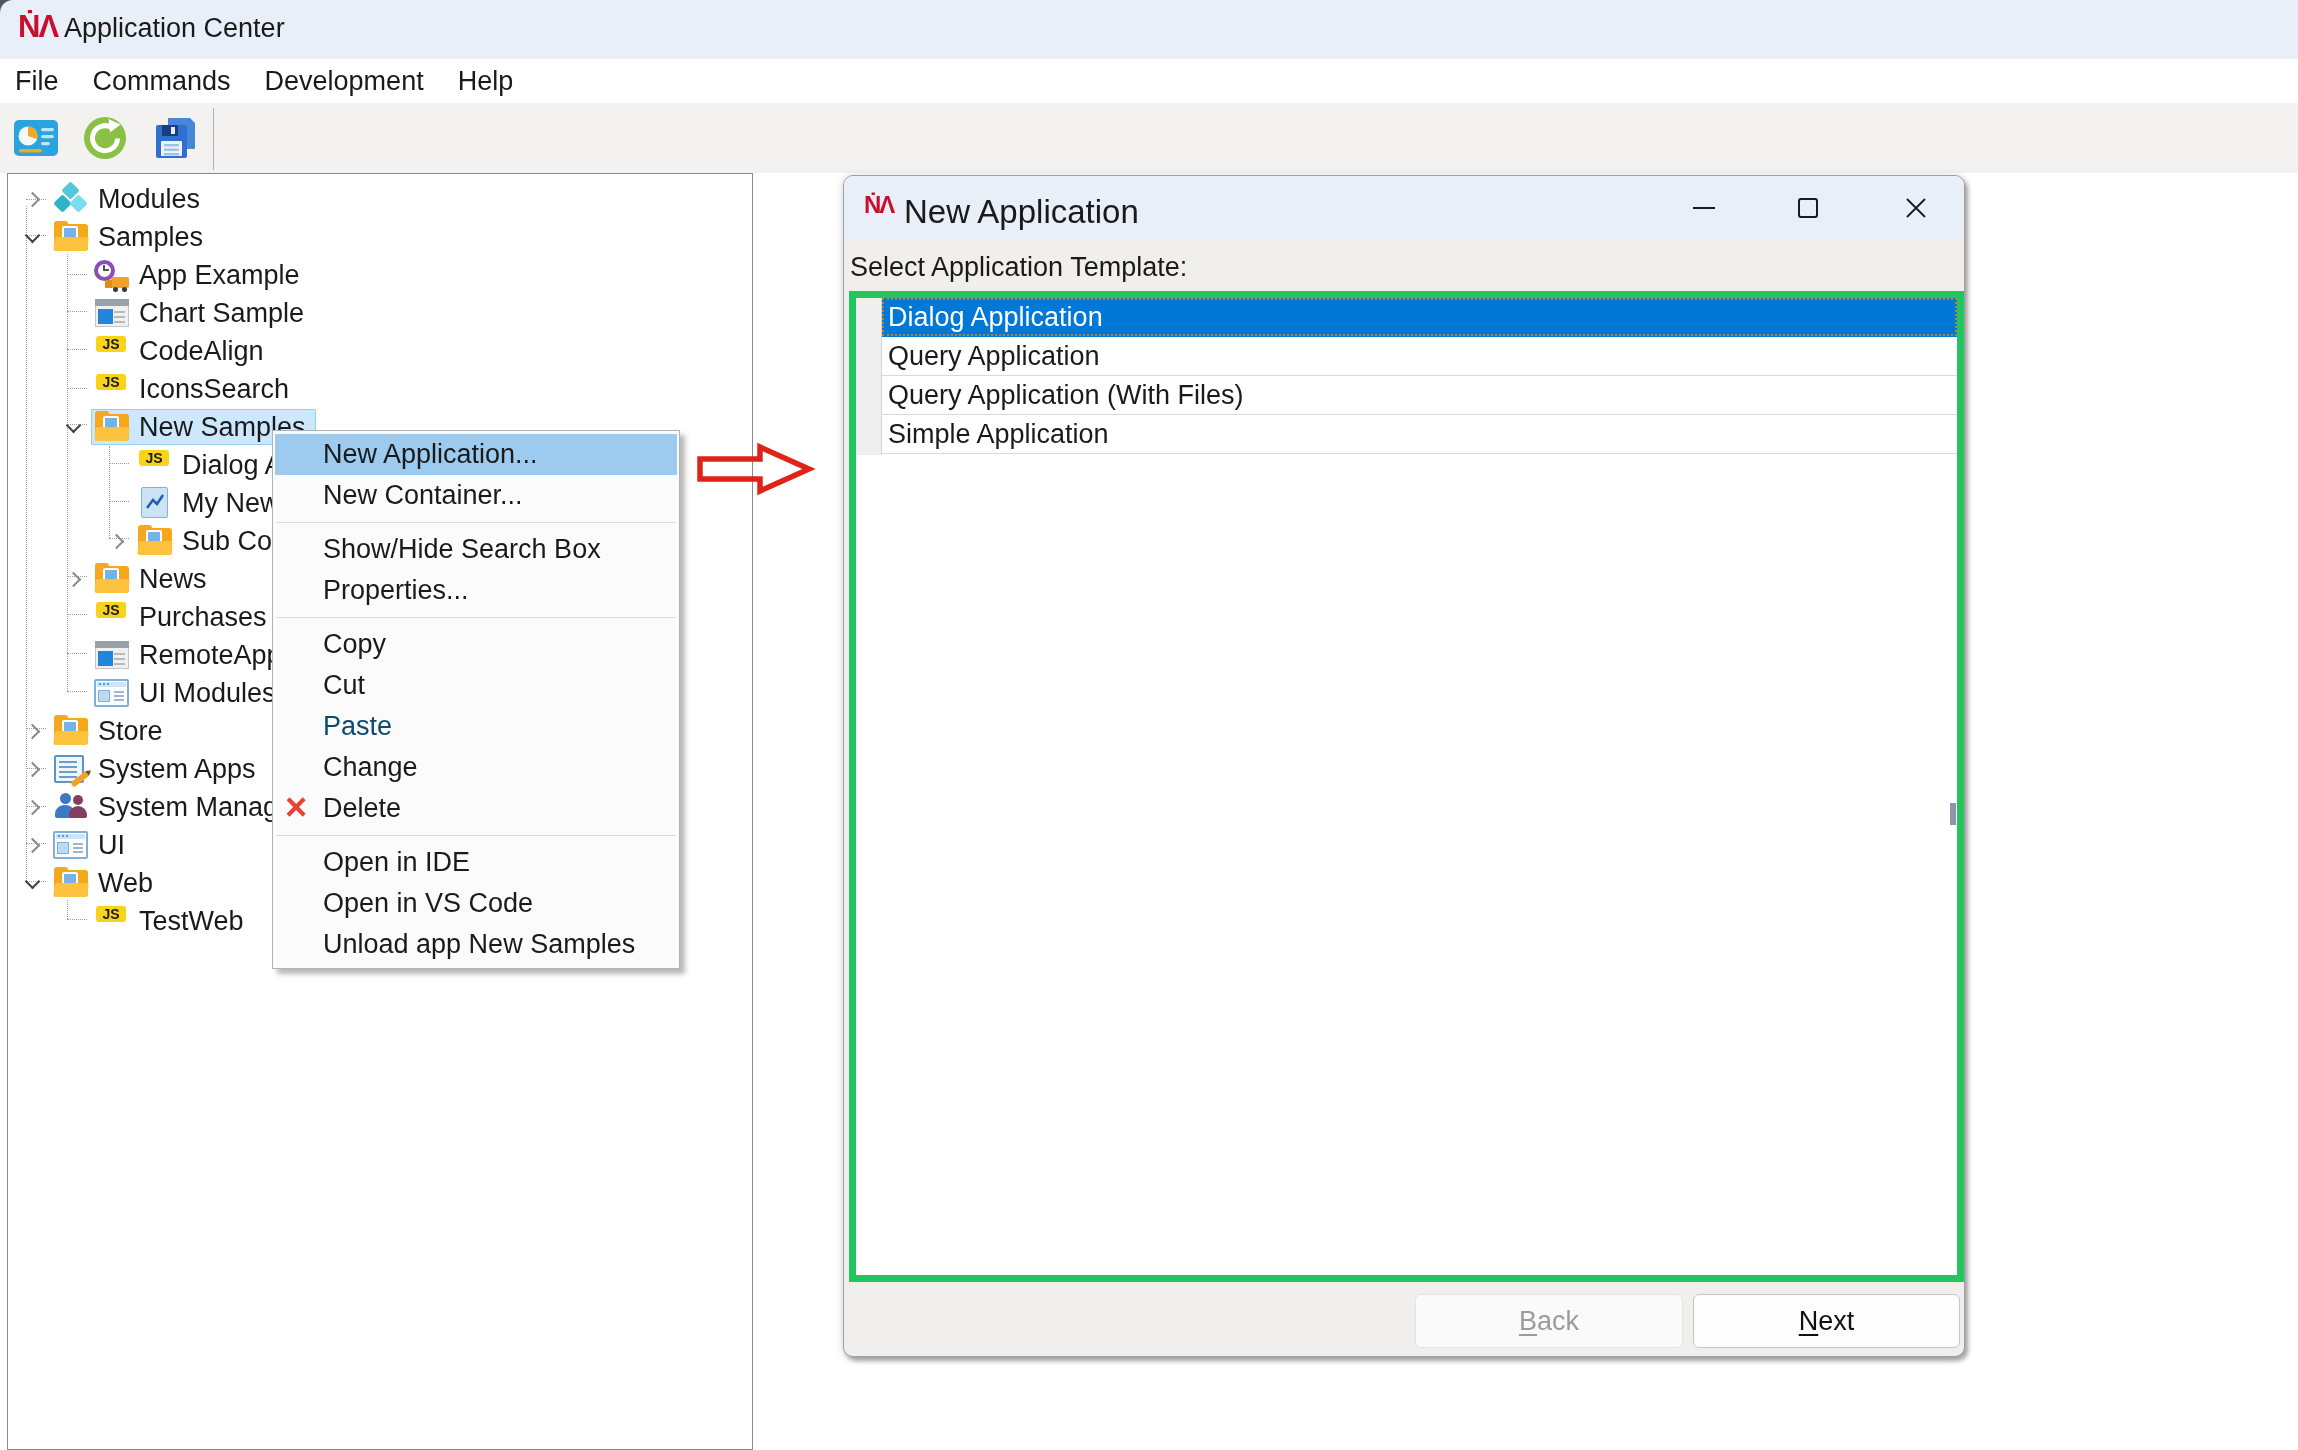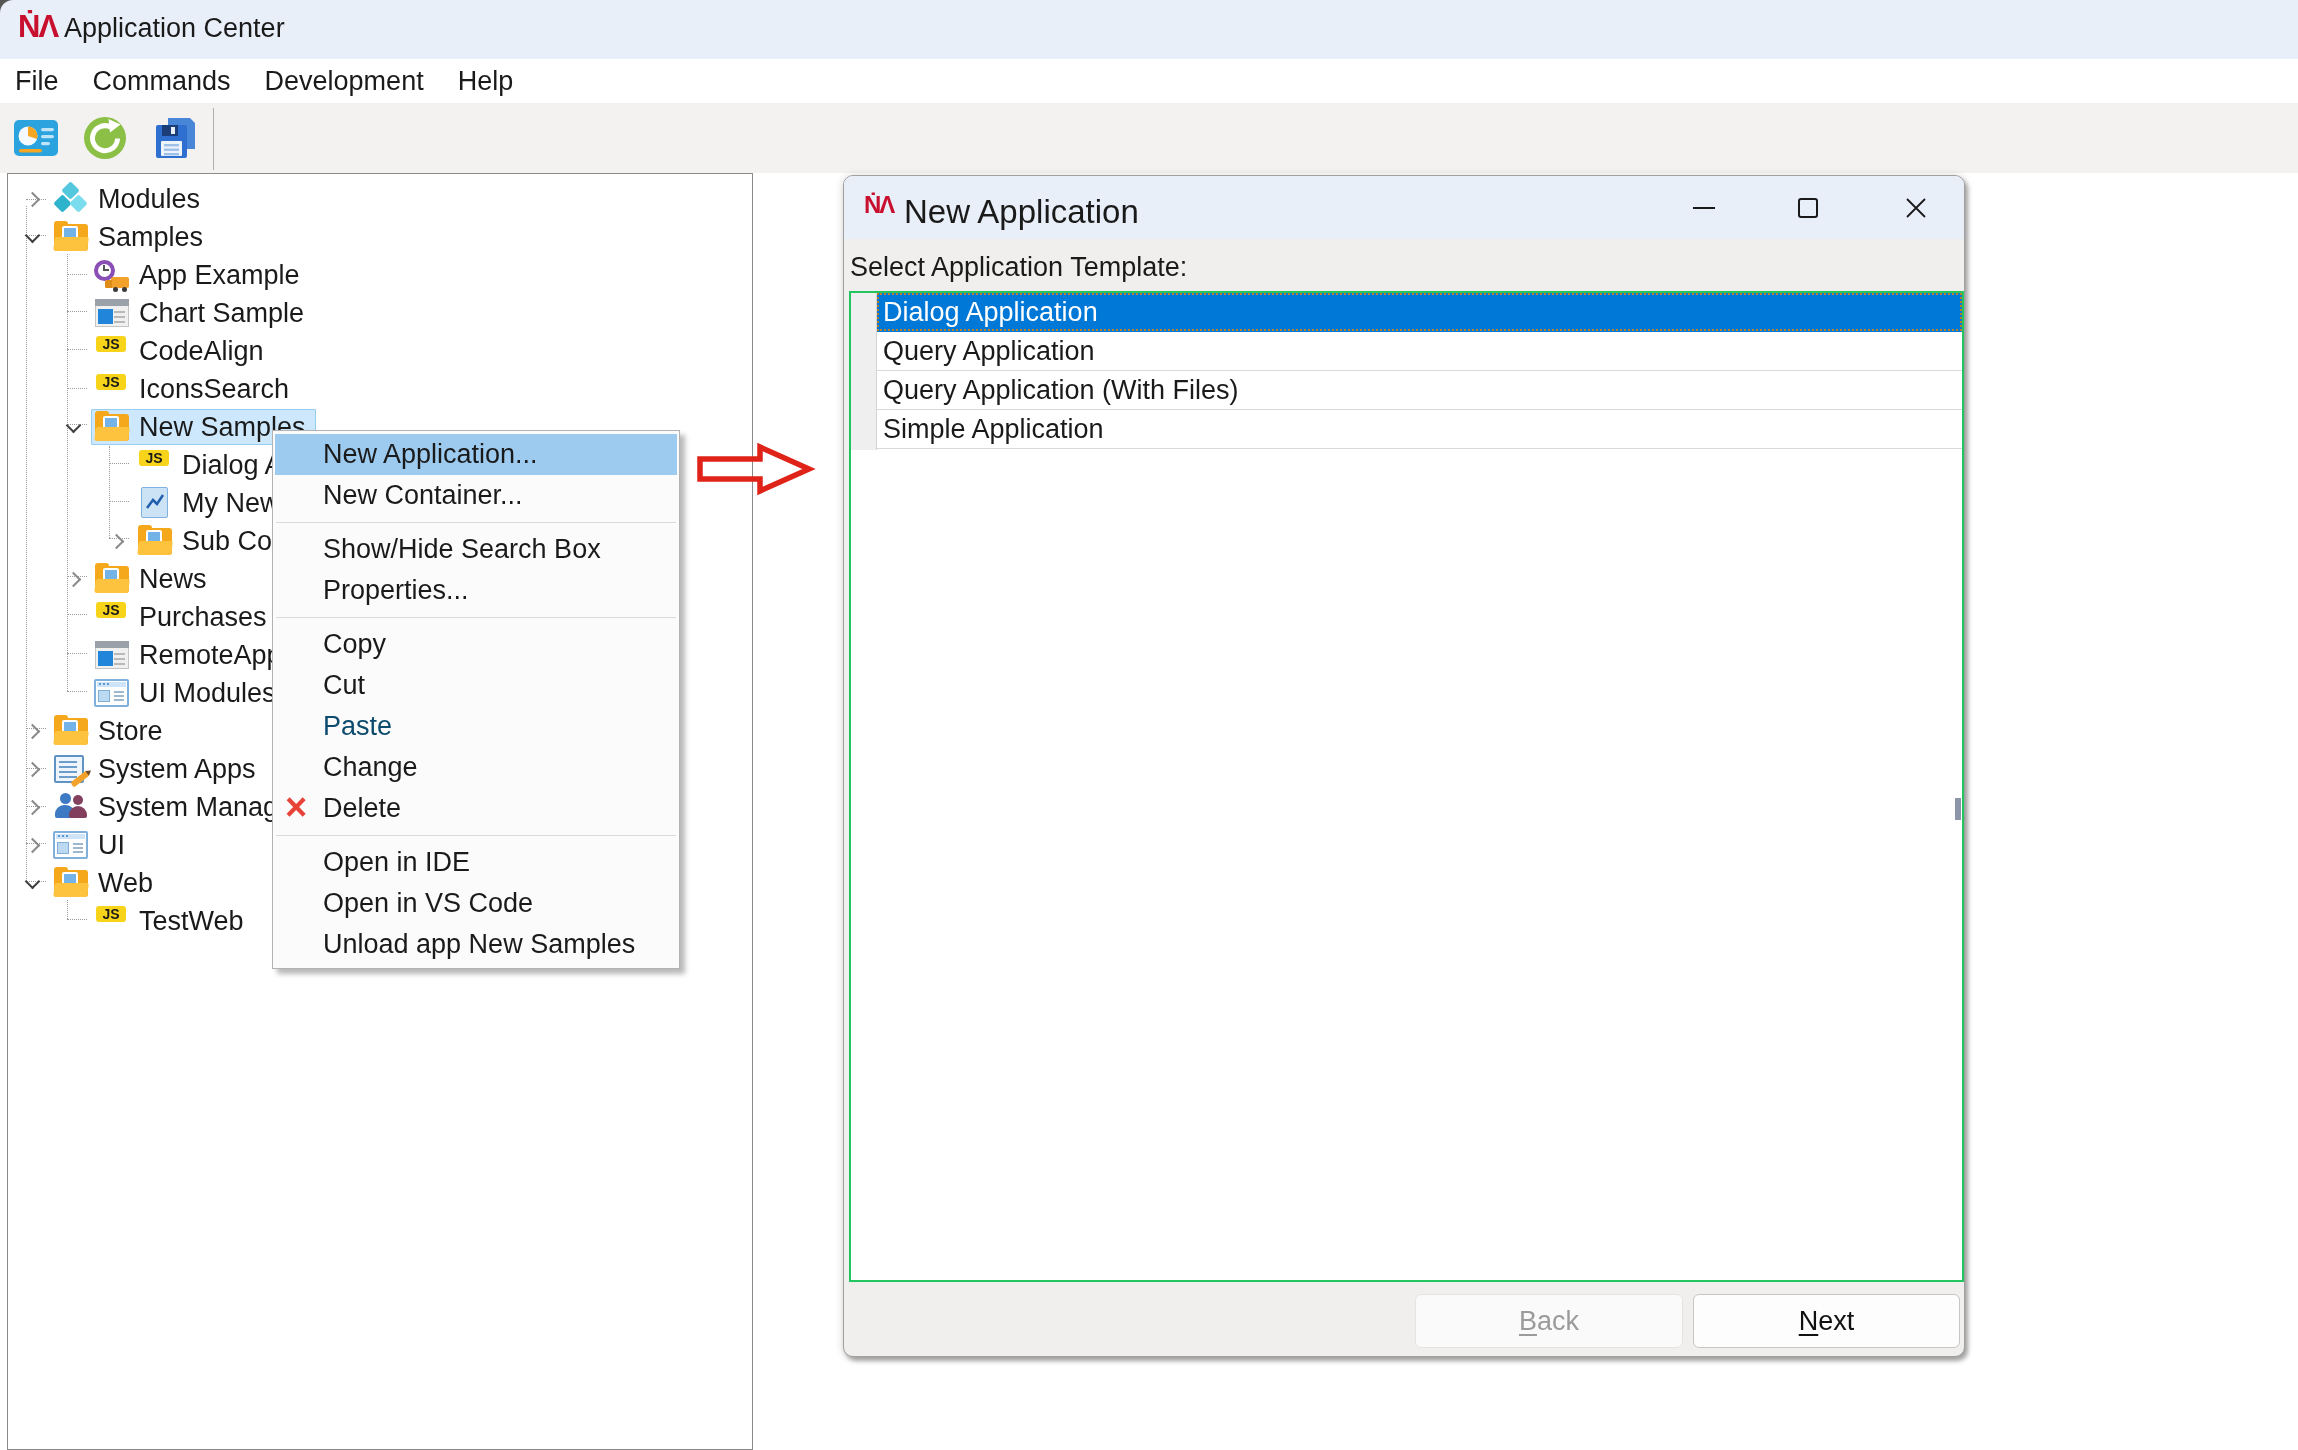--- a/index.html
+++ b/index.html
@@ -91,21 +91,21 @@
   .dialog{position:absolute;left:843px;top:175px;width:1122px;height:1182px;background:#f0efed;
         border:1px solid #a0a0a0;border-radius:10px;z-index:10;
         box-shadow:3px 4px 4px rgba(0,0,0,.30),0 1px 8px rgba(0,0,0,.18)}
   .dlg-titlebar{position:absolute;left:0;top:0;right:0;height:63px;background:#e9eff8;border-radius:9px 9px 0 0}
   .dlg-logo{position:absolute;left:20px;top:15px;font-size:24px;font-weight:700;color:#c8102e;letter-spacing:-2px}
   .dlg-title{position:absolute;left:60px;top:17px;font-size:33px}
   .wbtn{position:absolute;top:0;width:66px;height:63px;display:flex;align-items:center;justify-content:center}
   .g-min{width:22px;height:2px;background:#1a1a1a}
   .g-max{width:20px;height:20px;border:2px solid #1a1a1a;border-radius:3px}
   .dlg-label{position:absolute;left:6px;top:76px;font-size:27px}
-  .dlg-list{position:absolute;left:5px;top:115px;width:1115px;height:991px;background:#fff;border:2px solid #22c55e}
+  .dlg-list{position:absolute;left:5px;top:115px;width:1115px;height:991px;background:#fff;border:7px solid #22c55e}
   .rowheader{position:absolute;left:0;top:0;width:26px;height:157px;background:#efefef;border-right:1px solid #d4d4d4}
   .lrow{position:absolute;left:26px;right:0;height:39px;display:flex;align-items:center;padding-left:6px;
         font-size:27px;border-bottom:1px solid #d9d9d9}
   .lr0{top:0}.lr1{top:39px}.lr2{top:78px}.lr3{top:117px}
   .lrow.sel{background:#0078d7;color:#fff;border-bottom-color:#0078d7}
   .lrow.sel::after{content:"";position:absolute;inset:0;border:2px dotted #c08023;pointer-events:none}
   .scroll-thumb{position:absolute;right:1px;top:505px;width:6px;height:22px;background:#8d96a8}
   .btn{position:absolute;top:1118px;height:54px;display:flex;align-items:center;justify-content:center;
        font-size:27px;border-radius:6px}
   .btn-back{left:571px;width:268px;background:#fafafa;border:1px solid #e4e4e4;color:#9b9b9b}

